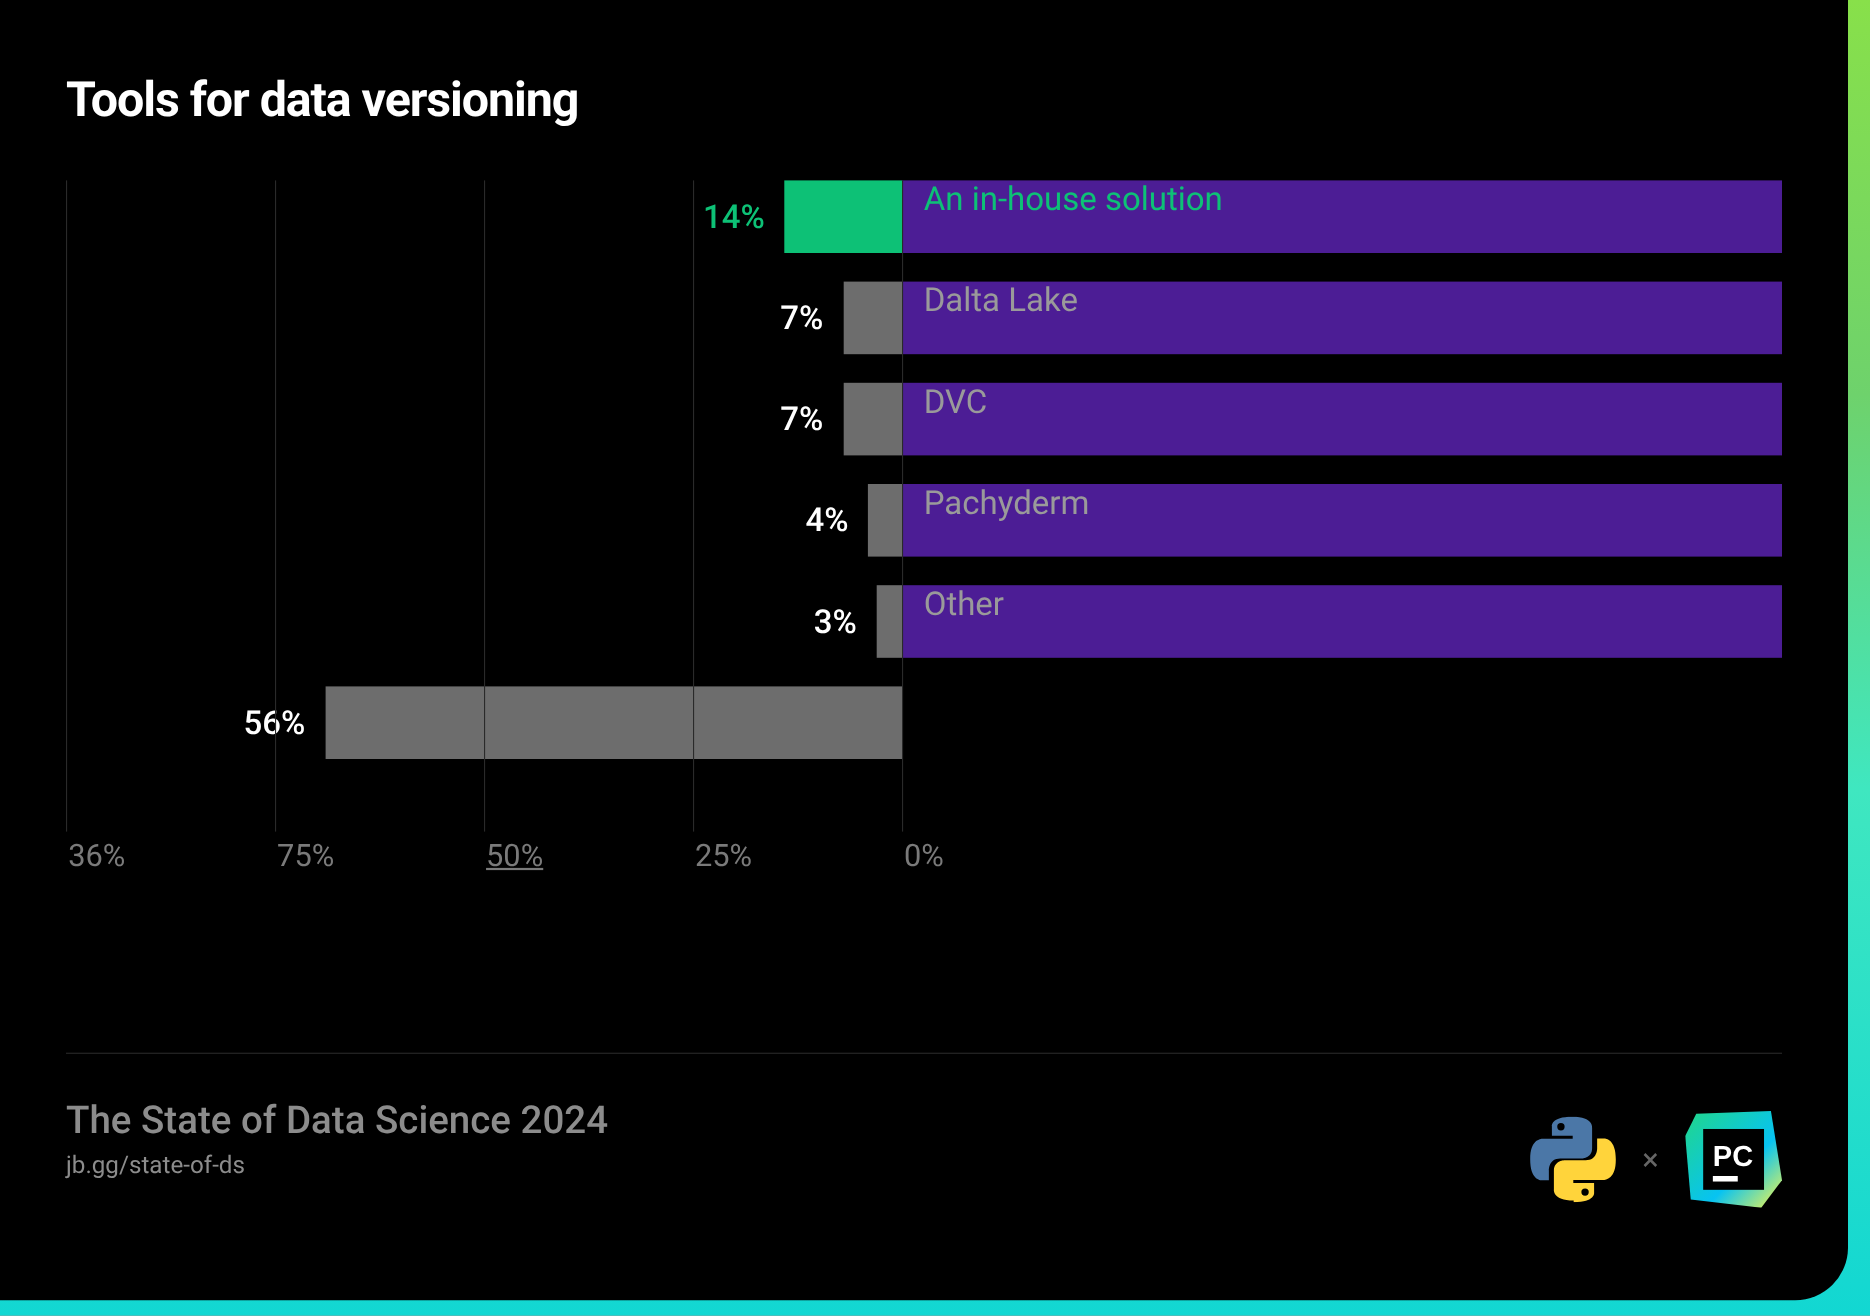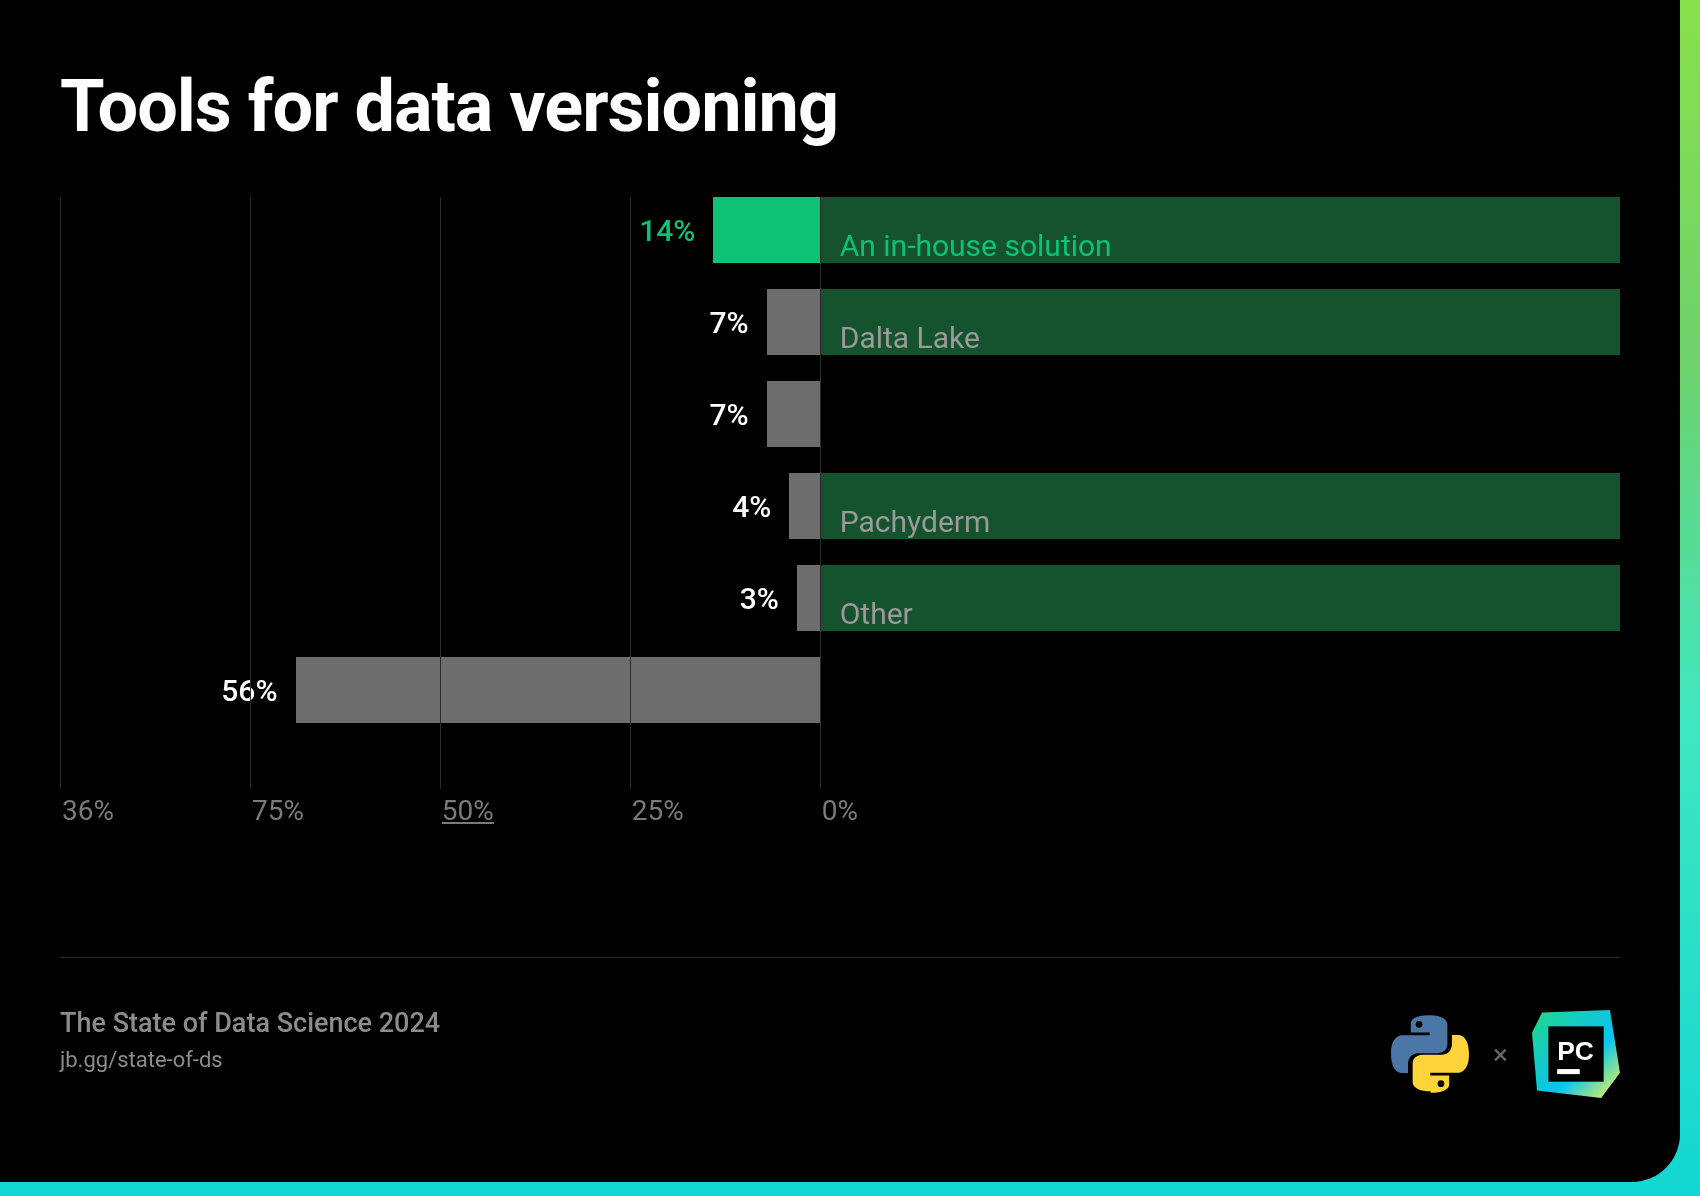--- a/index.html
+++ b/index.html
@@ -14,21 +14,21 @@
   .wrap {
     width: 1680px;
     height: 1182px;
     background: #000;
     border-radius: 0 0 48px 0;
     padding: 64px 60px 40px 60px;
     position: relative;
   }
   .title {
     color: #fff;
-    font-size: 72px;
+    font-size: 44px;
     font-weight: 700;
     letter-spacing: -1px;
     margin-bottom: 48px;
   }
   .chart-area {
     position: relative;
     width: 100%;
     height: 630px;
     margin-top: 10px;
   }
@@ -55,23 +55,23 @@
     display: flex;
     justify-content: flex-end;
     align-items: center;
   }
   .right-pane {
     position: absolute;
     left: 48.7%;
     top: 0;
     height: 100%;
     right: 0;
-    background: #14532d;
+    background: #4c1d95;
     display: flex;
-    align-items: flex-end;
+    align-items: flex-start;
     padding-left: 20px;
   }
   .bar {
     height: 100%;
     background: #6d6d6d;
   }
   .bar.highlight { background: #0dc176; }
   .pct-label {
     font-size: 30px;
     color: #fff;
@@ -111,21 +111,21 @@
     bottom: 224px;
   }
   .footer {
     position: absolute;
     left: 60px;
     bottom: 110px;
     right: 60px;
   }
   .footer-title {
     color: #8c8c8c;
-    font-size: 27px;
+    font-size: 35px;
     font-weight: 500;
     margin-bottom: 8px;
   }
   .footer-link {
     color: #8c8c8c;
     font-size: 22px;
     font-weight: 400;
   }
   .logos {
     position: absolute;
@@ -164,20 +164,23 @@
             <div class="bar" style="width: 7%;"></div>
           </div>
           <div class="right-pane">
             <span class="name-label">Dalta Lake</span>
           </div>
         </div>
         <div class="row">
           <div class="left-pane">
             <span class="pct-label">7%</span>
             <div class="bar" style="width: 7%;"></div>
+          </div>
+          <div class="right-pane">
+            <span class="name-label">DVC</span>
           </div>
         </div>
         <div class="row">
           <div class="left-pane">
             <span class="pct-label">4%</span>
             <div class="bar" style="width: 4%;"></div>
           </div>
           <div class="right-pane">
             <span class="name-label">Pachyderm</span>
           </div>

